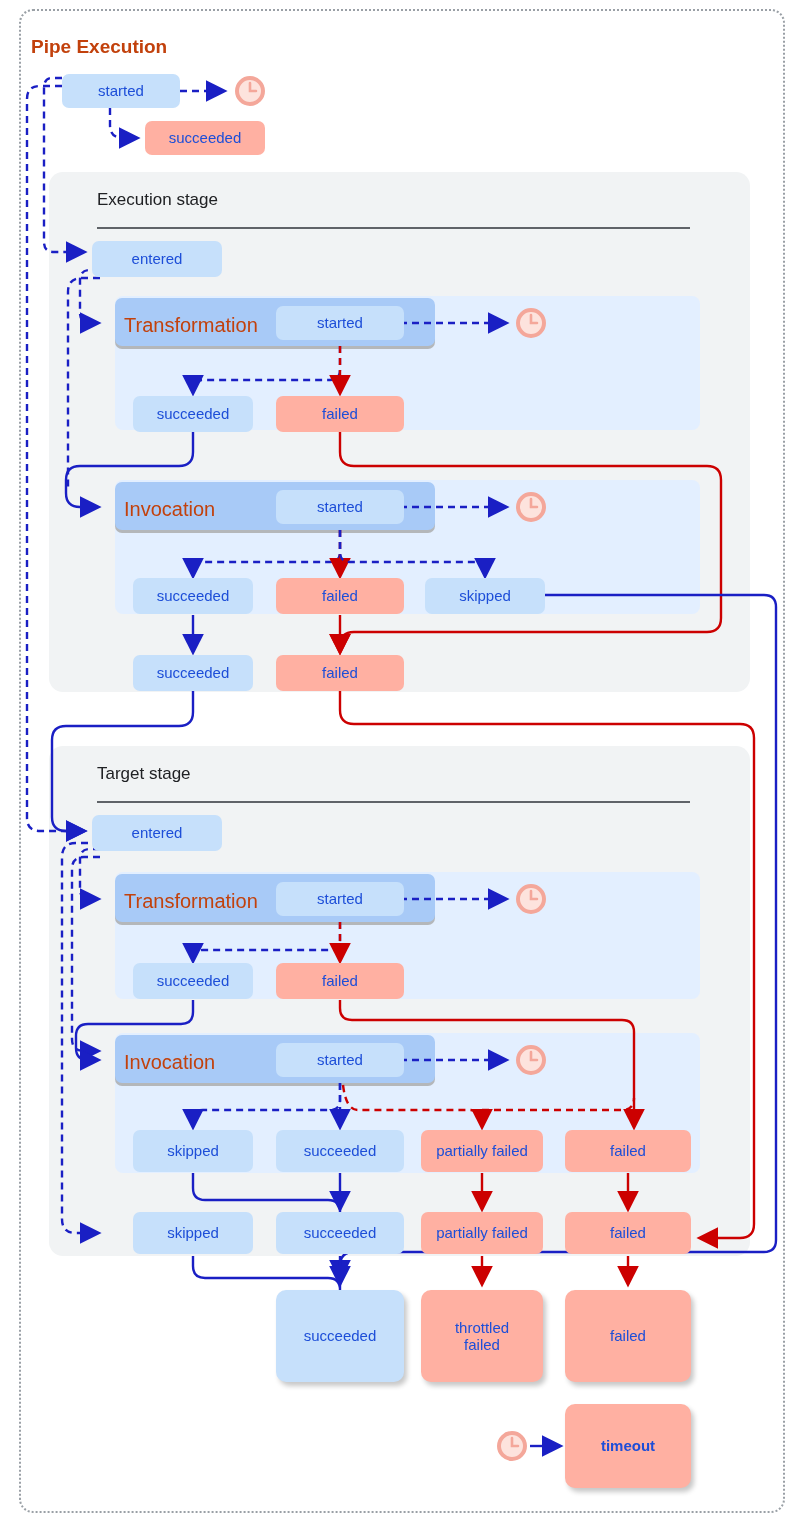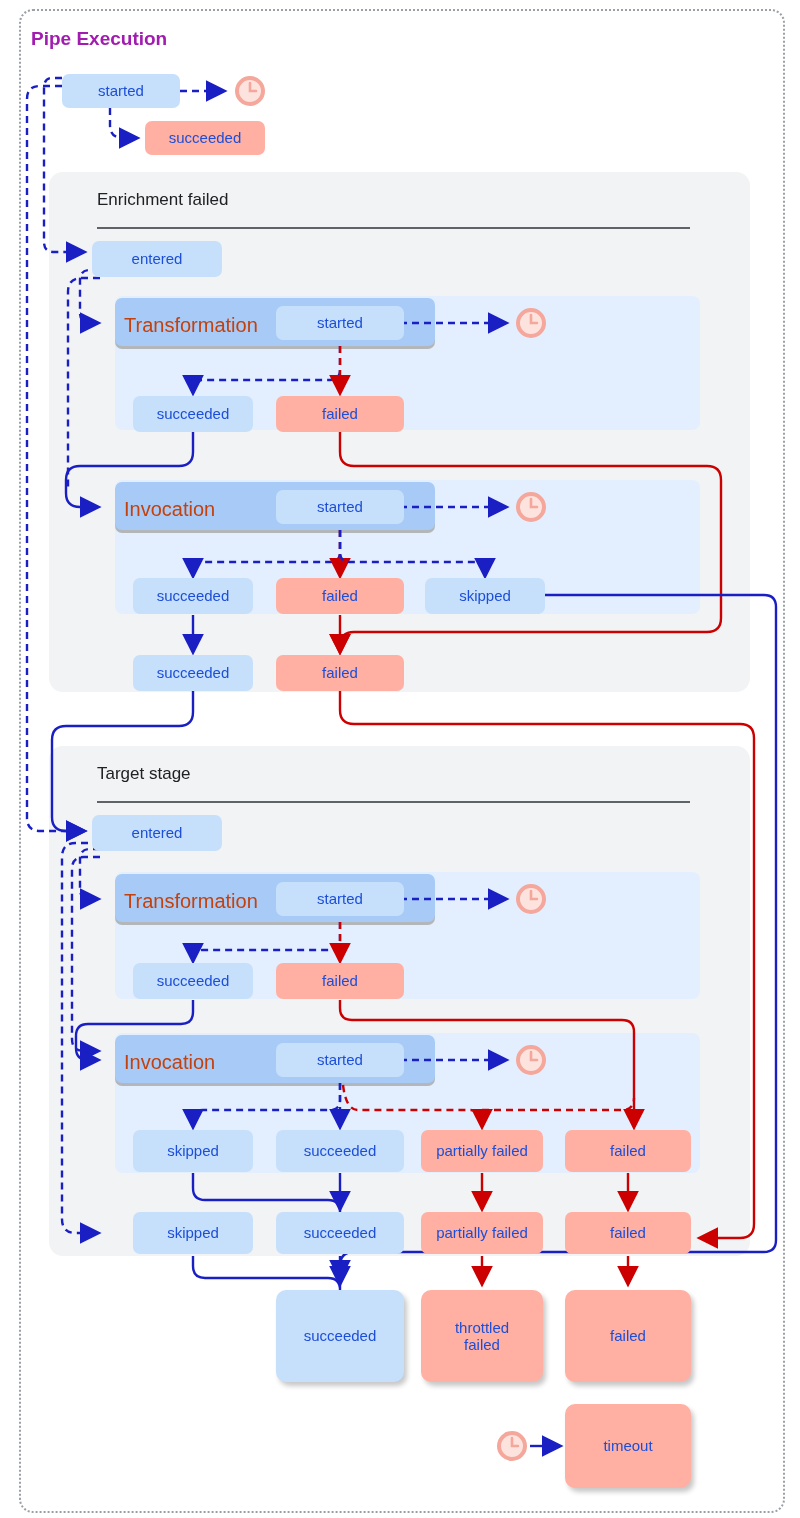--- a/index.html
+++ b/index.html
@@ -13,34 +13,34 @@
   .stage{position:absolute;background:#f1f3f4;border-radius:14px;}
   .stage-title{position:absolute;font-size:17px;color:#202124;}
   .stage-rule{position:absolute;height:2px;background:#5f6368;}
   .panel{position:absolute;background:#e3efff;border-radius:8px;}
   .hdrbar{position:absolute;background:#a8caf7;border-radius:7px;box-shadow:0 3px 0 #b4b7ba;}
   .hdrname{position:absolute;font-size:20px;color:#c2410c;}
   .blue{background:#c6e0fb;border-radius:7px;}
   .red{background:#ffb0a2;border-radius:7px;}
   .bigblue{background:#c6e0fb;border-radius:10px;box-shadow:3px 4px 5px rgba(0,0,0,.22);}
   .bigred{background:#ffb0a2;border-radius:10px;box-shadow:3px 4px 5px rgba(0,0,0,.22);}
-  .title{position:absolute;font-size:19px;font-weight:bold;color:#a21caf;}
+  .title{position:absolute;font-size:19px;font-weight:bold;color:#c2410c;margin-top:8px;}
   .clock{position:absolute;width:30px;height:30px;}
 </style>
 </head>
 <body>
 
 <div id="root">
 
   <div class="outer" style="left:19px;top:9px;width:762px;height:1500px;"></div>
 
   <div class="title" style="left:31px;top:28px;">Pipe Execution</div>
 
   <div class="stage" style="left:49px;top:172px;width:701px;height:520px;"></div>
-  <div class="stage-title" style="left:97px;top:190px;">Enrichment failed</div>
+  <div class="stage-title" style="left:97px;top:190px;">Execution stage</div>
   <div class="stage-rule" style="left:97px;top:227px;width:593px;"></div>
 
   <div class="panel" style="left:115px;top:296px;width:585px;height:134px;"></div>
   <div class="hdrbar" style="left:115px;top:298px;width:320px;height:48px;"></div>
   <div class="hdrname" style="left:124px;top:314px;">Transformation</div>
 
   <div class="panel" style="left:115px;top:480px;width:585px;height:134px;"></div>
   <div class="hdrbar" style="left:115px;top:482px;width:320px;height:48px;"></div>
   <div class="hdrname" style="left:124px;top:498px;">Invocation</div>
 
@@ -184,21 +184,21 @@
   <div class="node red lbl" style="left:421px;top:1212px;width:122px;height:42px;">partially failed</div>
   <div class="node red lbl" style="left:565px;top:1212px;width:126px;height:42px;">failed</div>
 
   <div class="node bigblue lbl" style="left:276px;top:1290px;width:128px;height:92px;">succeeded</div>
   <div class="node bigred lbl" style="left:421px;top:1290px;width:122px;height:92px;flex-direction:column;">
     <span>throttled</span>
     <span>failed</span>
   </div>
   <div class="node bigred lbl" style="left:565px;top:1290px;width:126px;height:92px;">failed</div>
 
-  <div class="node bigred lbl" style="left:565px;top:1404px;width:126px;height:84px;">timeout</div>
+  <div class="node bigred lbl" style="left:565px;top:1404px;width:126px;height:84px;font-weight:bold;">timeout</div>
 
   <div class="clock" style="left:235px;top:76px;">
     <svg viewBox="0 0 30 30" style="position:static;width:30px;height:30px;">
       <circle cx="15" cy="15" r="13" fill="#fde3dd" stroke="#f4a79a" stroke-width="4"></circle>
       <path d="M15,7 L15,15 L21,15" stroke="#f4a79a" stroke-width="2.6" fill="none" stroke-linecap="round"></path>
     </svg>
   </div>
   <div class="clock" style="left:516px;top:308px;">
     <svg viewBox="0 0 30 30" style="position:static;width:30px;height:30px;">
       <circle cx="15" cy="15" r="13" fill="#fde3dd" stroke="#f4a79a" stroke-width="4"></circle>

